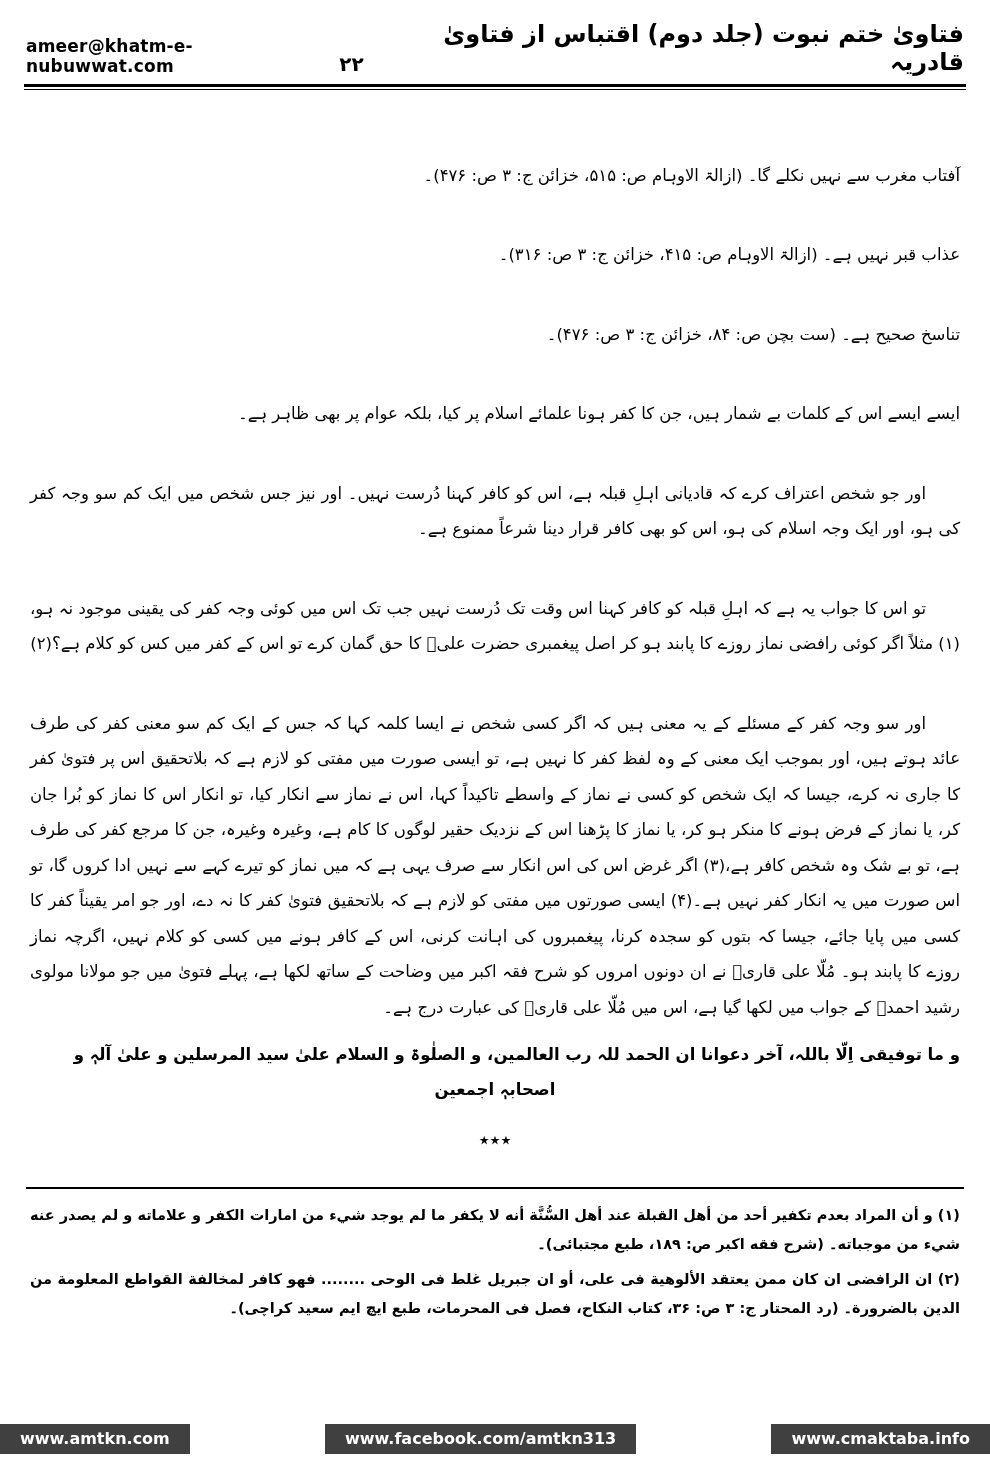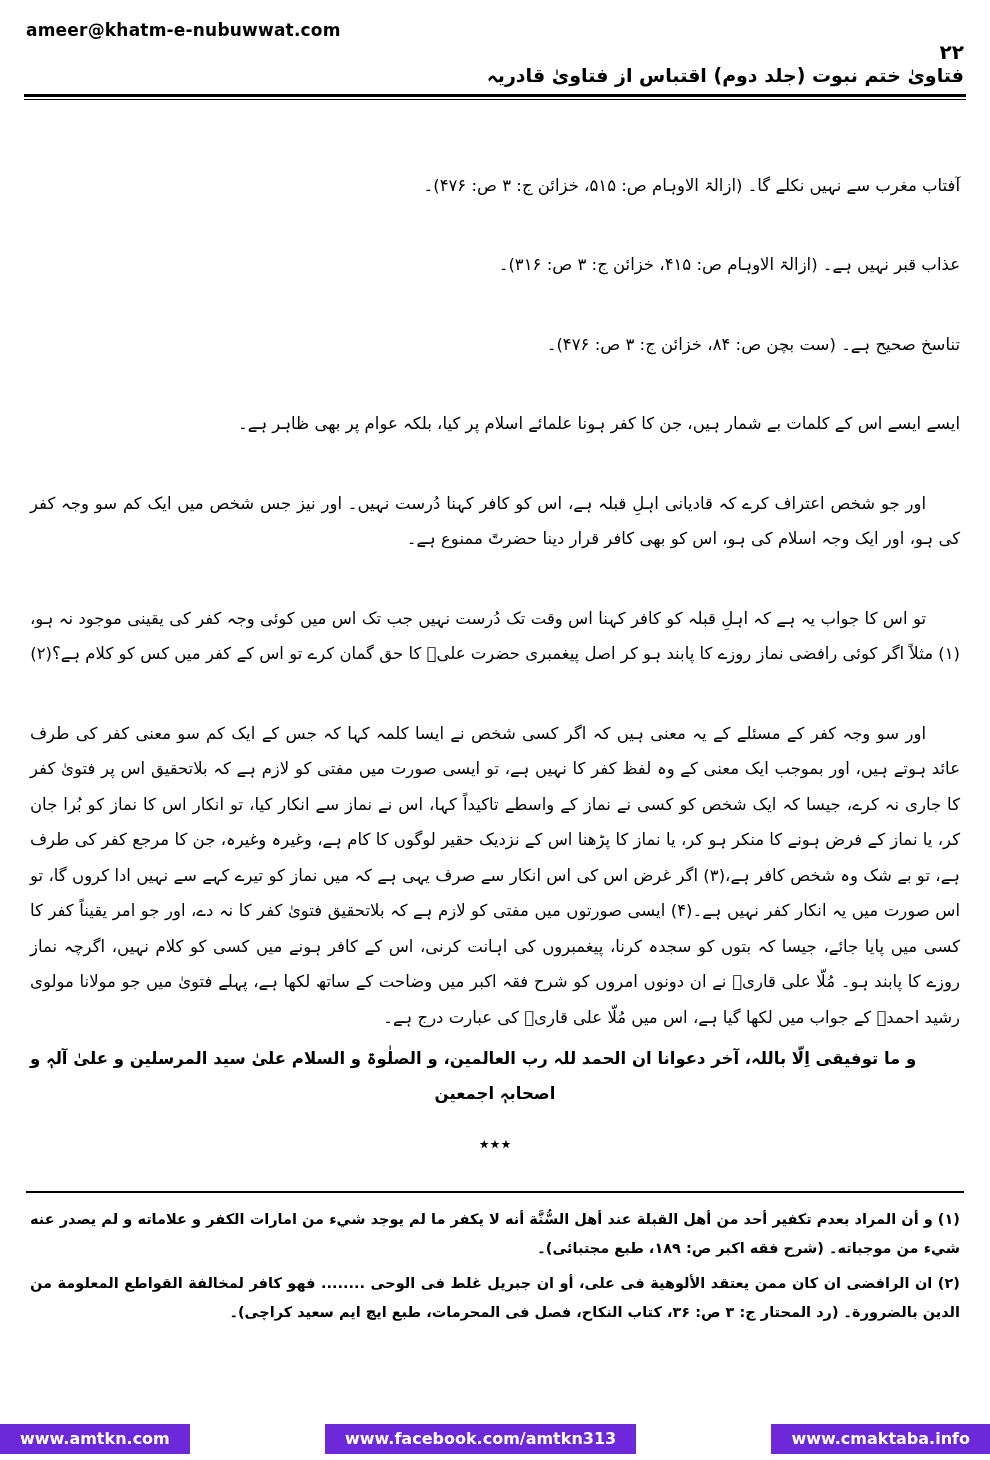--- a/index.html
+++ b/index.html
@@ -13,37 +13,37 @@
     overflow: hidden;
   }
   .page {
     position: absolute;
     inset: 0;
     padding: 16px 24px 0 24px;
   }
   
   .header {
     display: flex;
+    align-items: flex-end;
     justify-content: space-between;
     padding: 4px 2px 8px 2px;
-    flex-direction: column;
   }
   .header .email {
     font-weight: bold;
     font-size: 17px;
     letter-spacing: 0.2px;
     direction: ltr;
   }
   .header .pageno {
     font-size: 20px;
     font-weight: bold;
     direction: rtl;
   }
   .header .title {
-    font-size: 19px;
+    font-size: 24px;
     font-weight: bold;
     direction: rtl;
     text-align: right;
   }
   .header-rule {
     height: 6px;
     border-top: 3px solid #000;
     border-bottom: 1px solid #000;
     margin-bottom: 10px;
   }
@@ -55,24 +55,24 @@
     line-height: 2.15;
     padding: 14px 6px 0 6px;
   }
   .body-text p { margin-bottom: 4px; margin-top: 44px; }
   .body-text p.ref-line {
     text-align: right;
     text-align-last: right;
   }
   .body-text p.indent { text-indent: 34px; }
   .body-text p.centered {
-    text-align: left;
+    text-align: right;
     text-align-last: center;
     font-weight: bold;
-    margin-top: 6px;
+    margin-top: 12px;
   }
   .body-text p.stars {
     text-align: center;
     text-align-last: center;
     font-size: 20px;
     letter-spacing: 10px;
     margin-top: 10px;
   }
   
   .footnote-separator {
@@ -93,21 +93,21 @@
   .footer {
     position: absolute;
     left: 0;
     right: 0;
     bottom: 6px;
     display: flex;
     justify-content: space-between;
     align-items: stretch;
   }
   .footer .bar {
-    background: #6d28d9;
+    background: #404040;
     color: #fff;
     font-weight: bold;
     font-size: 16px;
     padding: 5px 20px 6px 20px;
     white-space: nowrap;
     direction: ltr;
   }
 </style>
 </head>
 <body>
@@ -120,21 +120,21 @@
     <span class="title">فتاویٰ ختم نبوت (جلد دوم) اقتباس از فتاویٰ قادریہ</span>
   </div>
 
   <div class="header-rule"></div>
 
   <div class="body-text">
     <p class="ref-line">آفتاب مغرب سے نہیں نکلے گا۔ (ازالۃ الاوہام ص: ۵۱۵، خزائن ج: ۳ ص: ۴۷۶)۔</p>
     <p class="ref-line">عذاب قبر نہیں ہے۔ (ازالۃ الاوہام ص: ۴۱۵، خزائن ج: ۳ ص: ۳۱۶)۔</p>
     <p class="ref-line">تناسخ صحیح ہے۔ (ست بچن ص: ۸۴، خزائن ج: ۳ ص: ۴۷۶)۔</p>
     <p>ایسے ایسے اس کے کلمات بے شمار ہیں، جن کا کفر ہونا علمائے اسلام پر کیا، بلکہ عوام پر بھی ظاہر ہے۔</p>
-    <p class="indent">اور جو شخص اعتراف کرے کہ قادیانی اہلِ قبلہ ہے، اس کو کافر کہنا دُرست نہیں۔ اور نیز جس شخص میں ایک کم سو وجہ کفر کی ہو، اور ایک وجہ اسلام کی ہو، اس کو بھی کافر قرار دینا حضرتً ممنوع ہے۔</p>
+    <p class="indent">اور جو شخص اعتراف کرے کہ قادیانی اہلِ قبلہ ہے، اس کو کافر کہنا دُرست نہیں۔ اور نیز جس شخص میں ایک کم سو وجہ کفر کی ہو، اور ایک وجہ اسلام کی ہو، اس کو بھی کافر قرار دینا شرعاً ممنوع ہے۔</p>
     <p class="indent">تو اس کا جواب یہ ہے کہ اہلِ قبلہ کو کافر کہنا اس وقت تک دُرست نہیں جب تک اس میں کوئی وجہ کفر کی یقینی موجود نہ ہو،(۱) مثلاً اگر کوئی رافضی نماز روزے کا پابند ہو کر اصل پیغمبری حضرت علیؓ کا حق گمان کرے تو اس کے کفر میں کس کو کلام ہے؟(۲)</p>
     <p class="indent">اور سو وجہ کفر کے مسئلے کے یہ معنی ہیں کہ اگر کسی شخص نے ایسا کلمہ کہا کہ جس کے ایک کم سو معنی کفر کی طرف عائد ہوتے ہیں، اور بموجب ایک معنی کے وہ لفظ کفر کا نہیں ہے، تو ایسی صورت میں مفتی کو لازم ہے کہ بلاتحقیق اس پر فتویٰ کفر کا جاری نہ کرے، جیسا کہ ایک شخص کو کسی نے نماز کے واسطے تاکیداً کہا، اس نے نماز سے انکار کیا، تو انکار اس کا نماز کو بُرا جان کر، یا نماز کے فرض ہونے کا منکر ہو کر، یا نماز کا پڑھنا اس کے نزدیک حقیر لوگوں کا کام ہے، وغیرہ وغیرہ، جن کا مرجع کفر کی طرف ہے، تو بے شک وہ شخص کافر ہے،(۳) اگر غرض اس کی اس انکار سے صرف یہی ہے کہ میں نماز کو تیرے کہے سے نہیں ادا کروں گا، تو اس صورت میں یہ انکار کفر نہیں ہے۔(۴) ایسی صورتوں میں مفتی کو لازم ہے کہ بلاتحقیق فتویٰ کفر کا نہ دے، اور جو امر یقیناً کفر کا کسی میں پایا جائے، جیسا کہ بتوں کو سجدہ کرنا، پیغمبروں کی اہانت کرنی، اس کے کافر ہونے میں کسی کو کلام نہیں، اگرچہ نماز روزے کا پابند ہو۔ مُلّا علی قاریؒ نے ان دونوں امروں کو شرح فقہ اکبر میں وضاحت کے ساتھ لکھا ہے، پہلے فتویٰ میں جو مولانا مولوی رشید احمدؒ کے جواب میں لکھا گیا ہے، اس میں مُلّا علی قاریؒ کی عبارت درج ہے۔</p>
     <p class="centered">و ما توفیقی اِلّا باللہ، آخر دعوانا ان الحمد للہ رب العالمین، و الصلٰوۃ و السلام علیٰ سید المرسلین و علیٰ آلہٖ و اصحابہٖ اجمعین</p>
     <p class="stars">٭٭٭</p>
   </div>
 
   <hr class="footnote-separator">
 
   <div class="footnotes">
     <p>(۱) و أن المراد بعدم تکفیر أحد من أهل القبلة عند أهل السُّنَّة أنه لا یکفر ما لم یوجد شيء من امارات الکفر و علاماته و لم یصدر عنه شيء من موجباته۔ (شرح فقه اکبر ص: ۱۸۹، طبع مجتبائی)۔</p>

